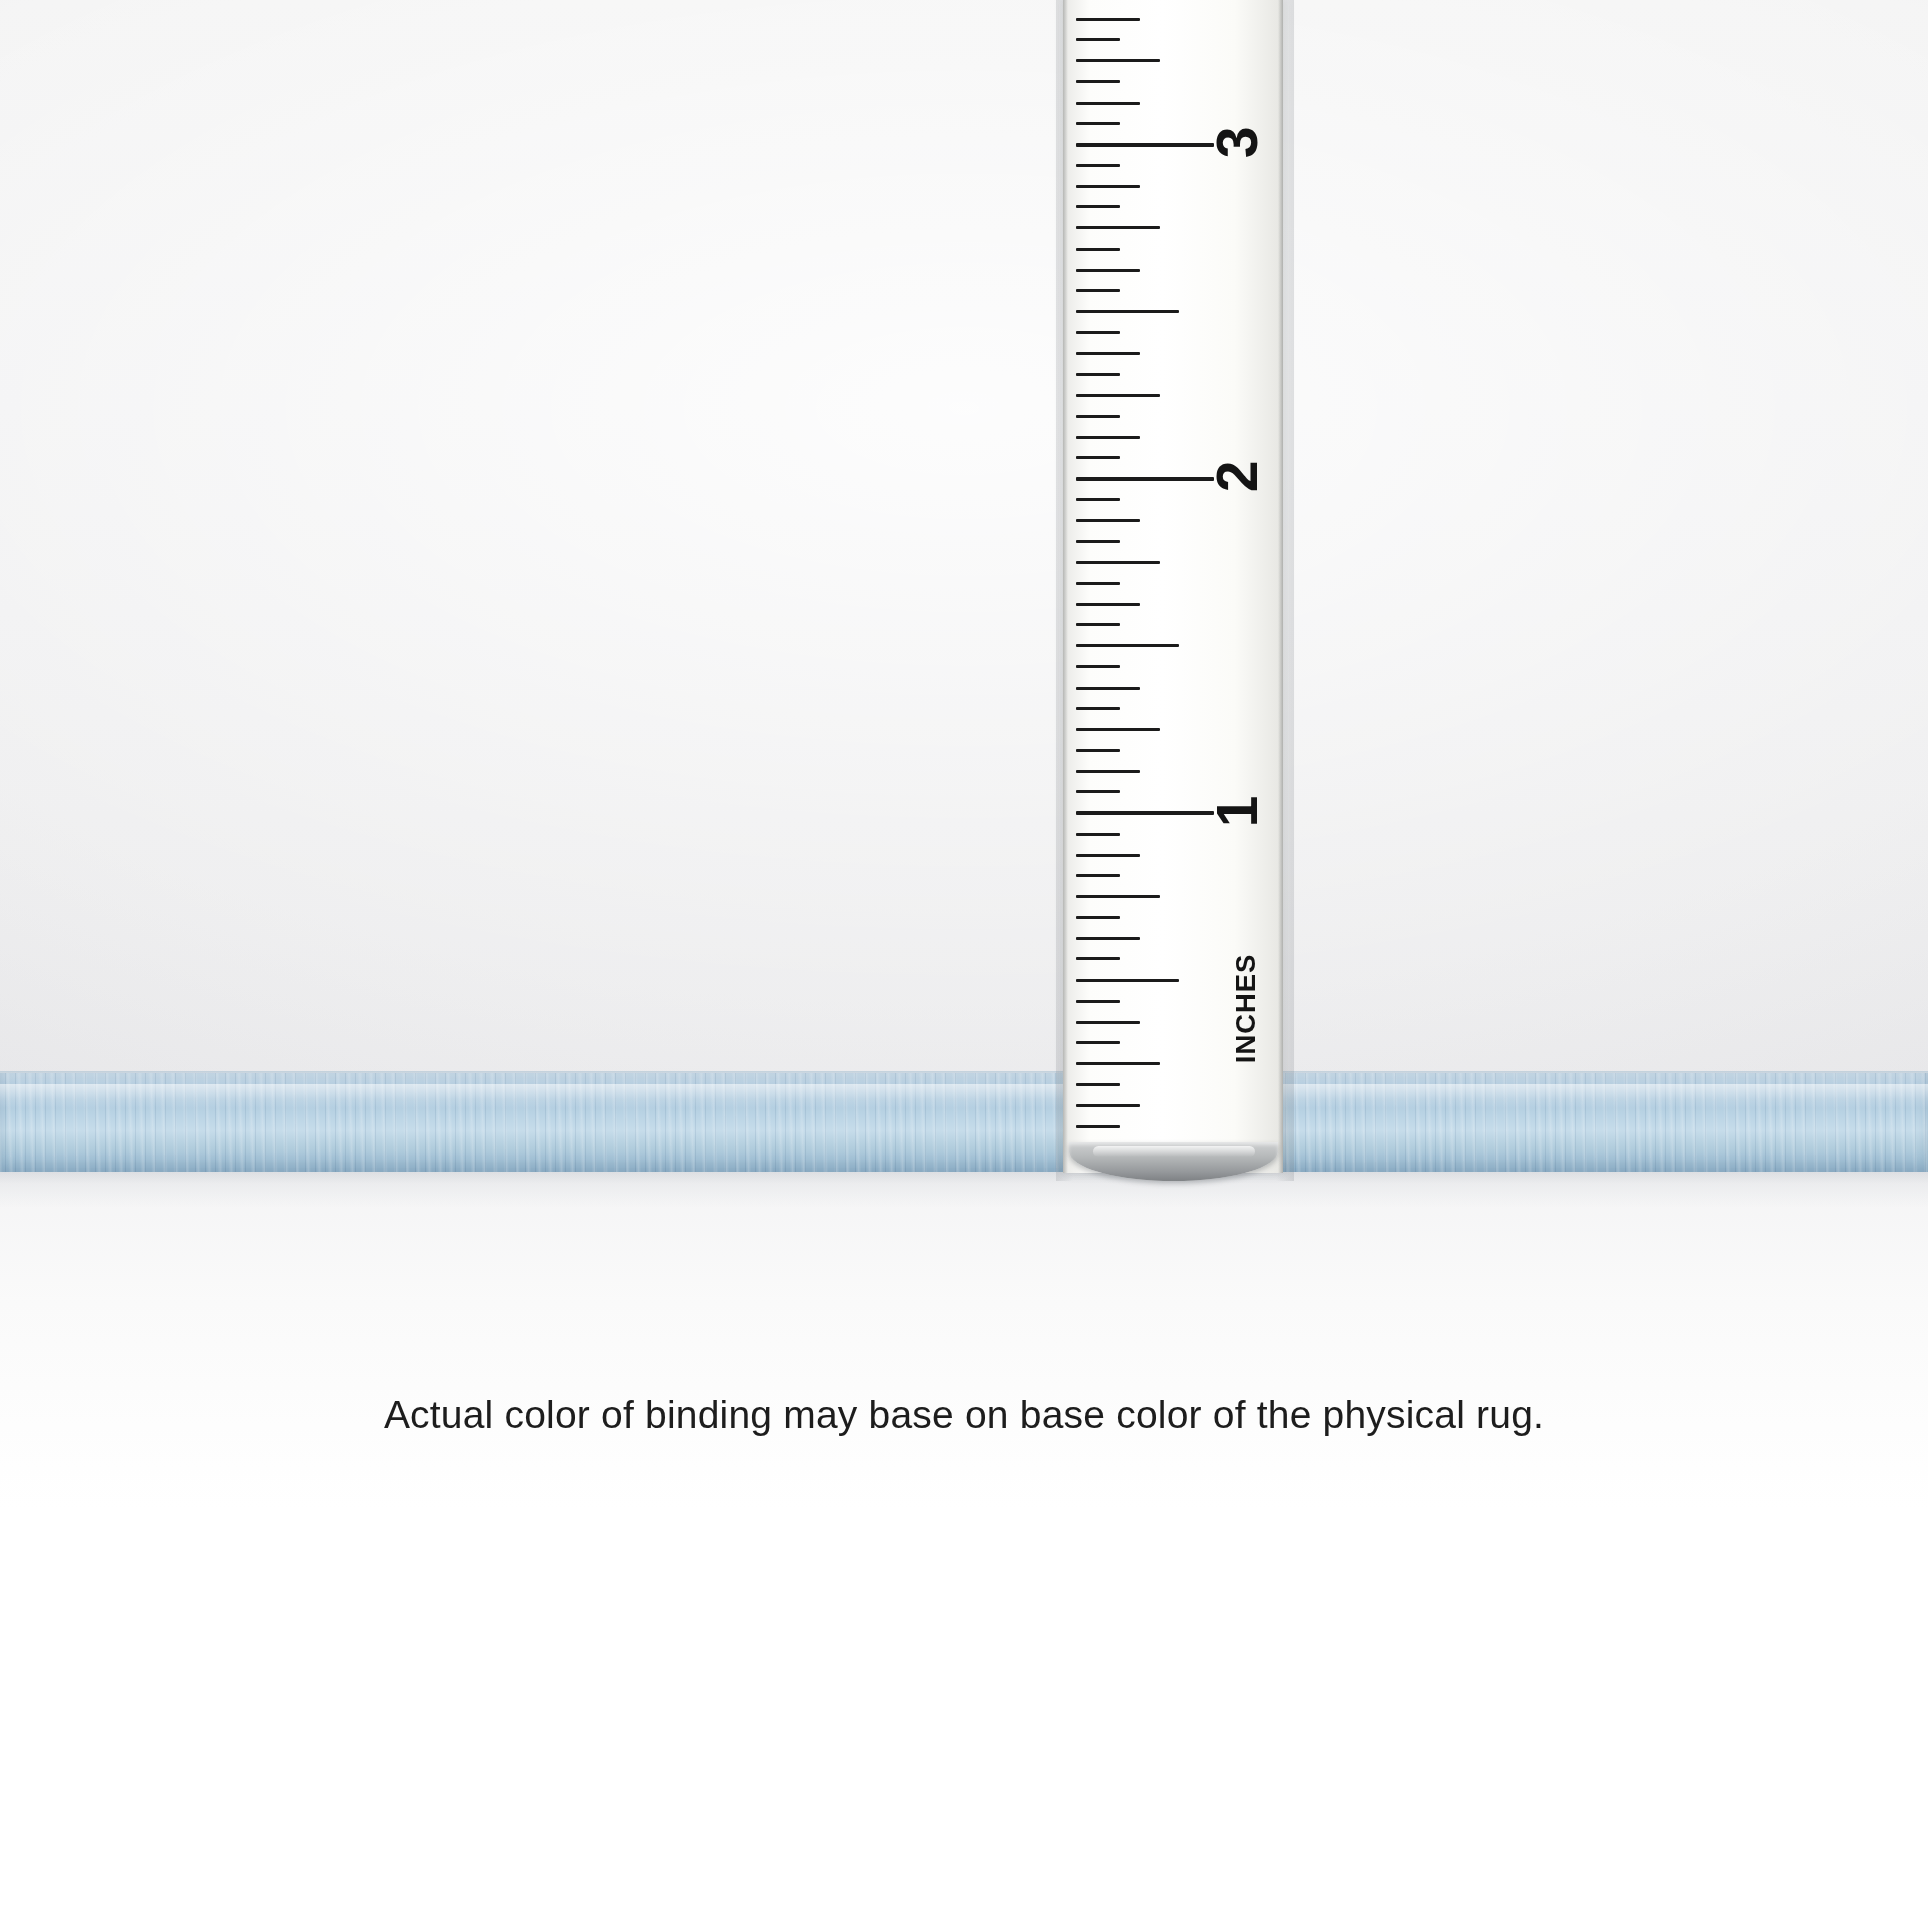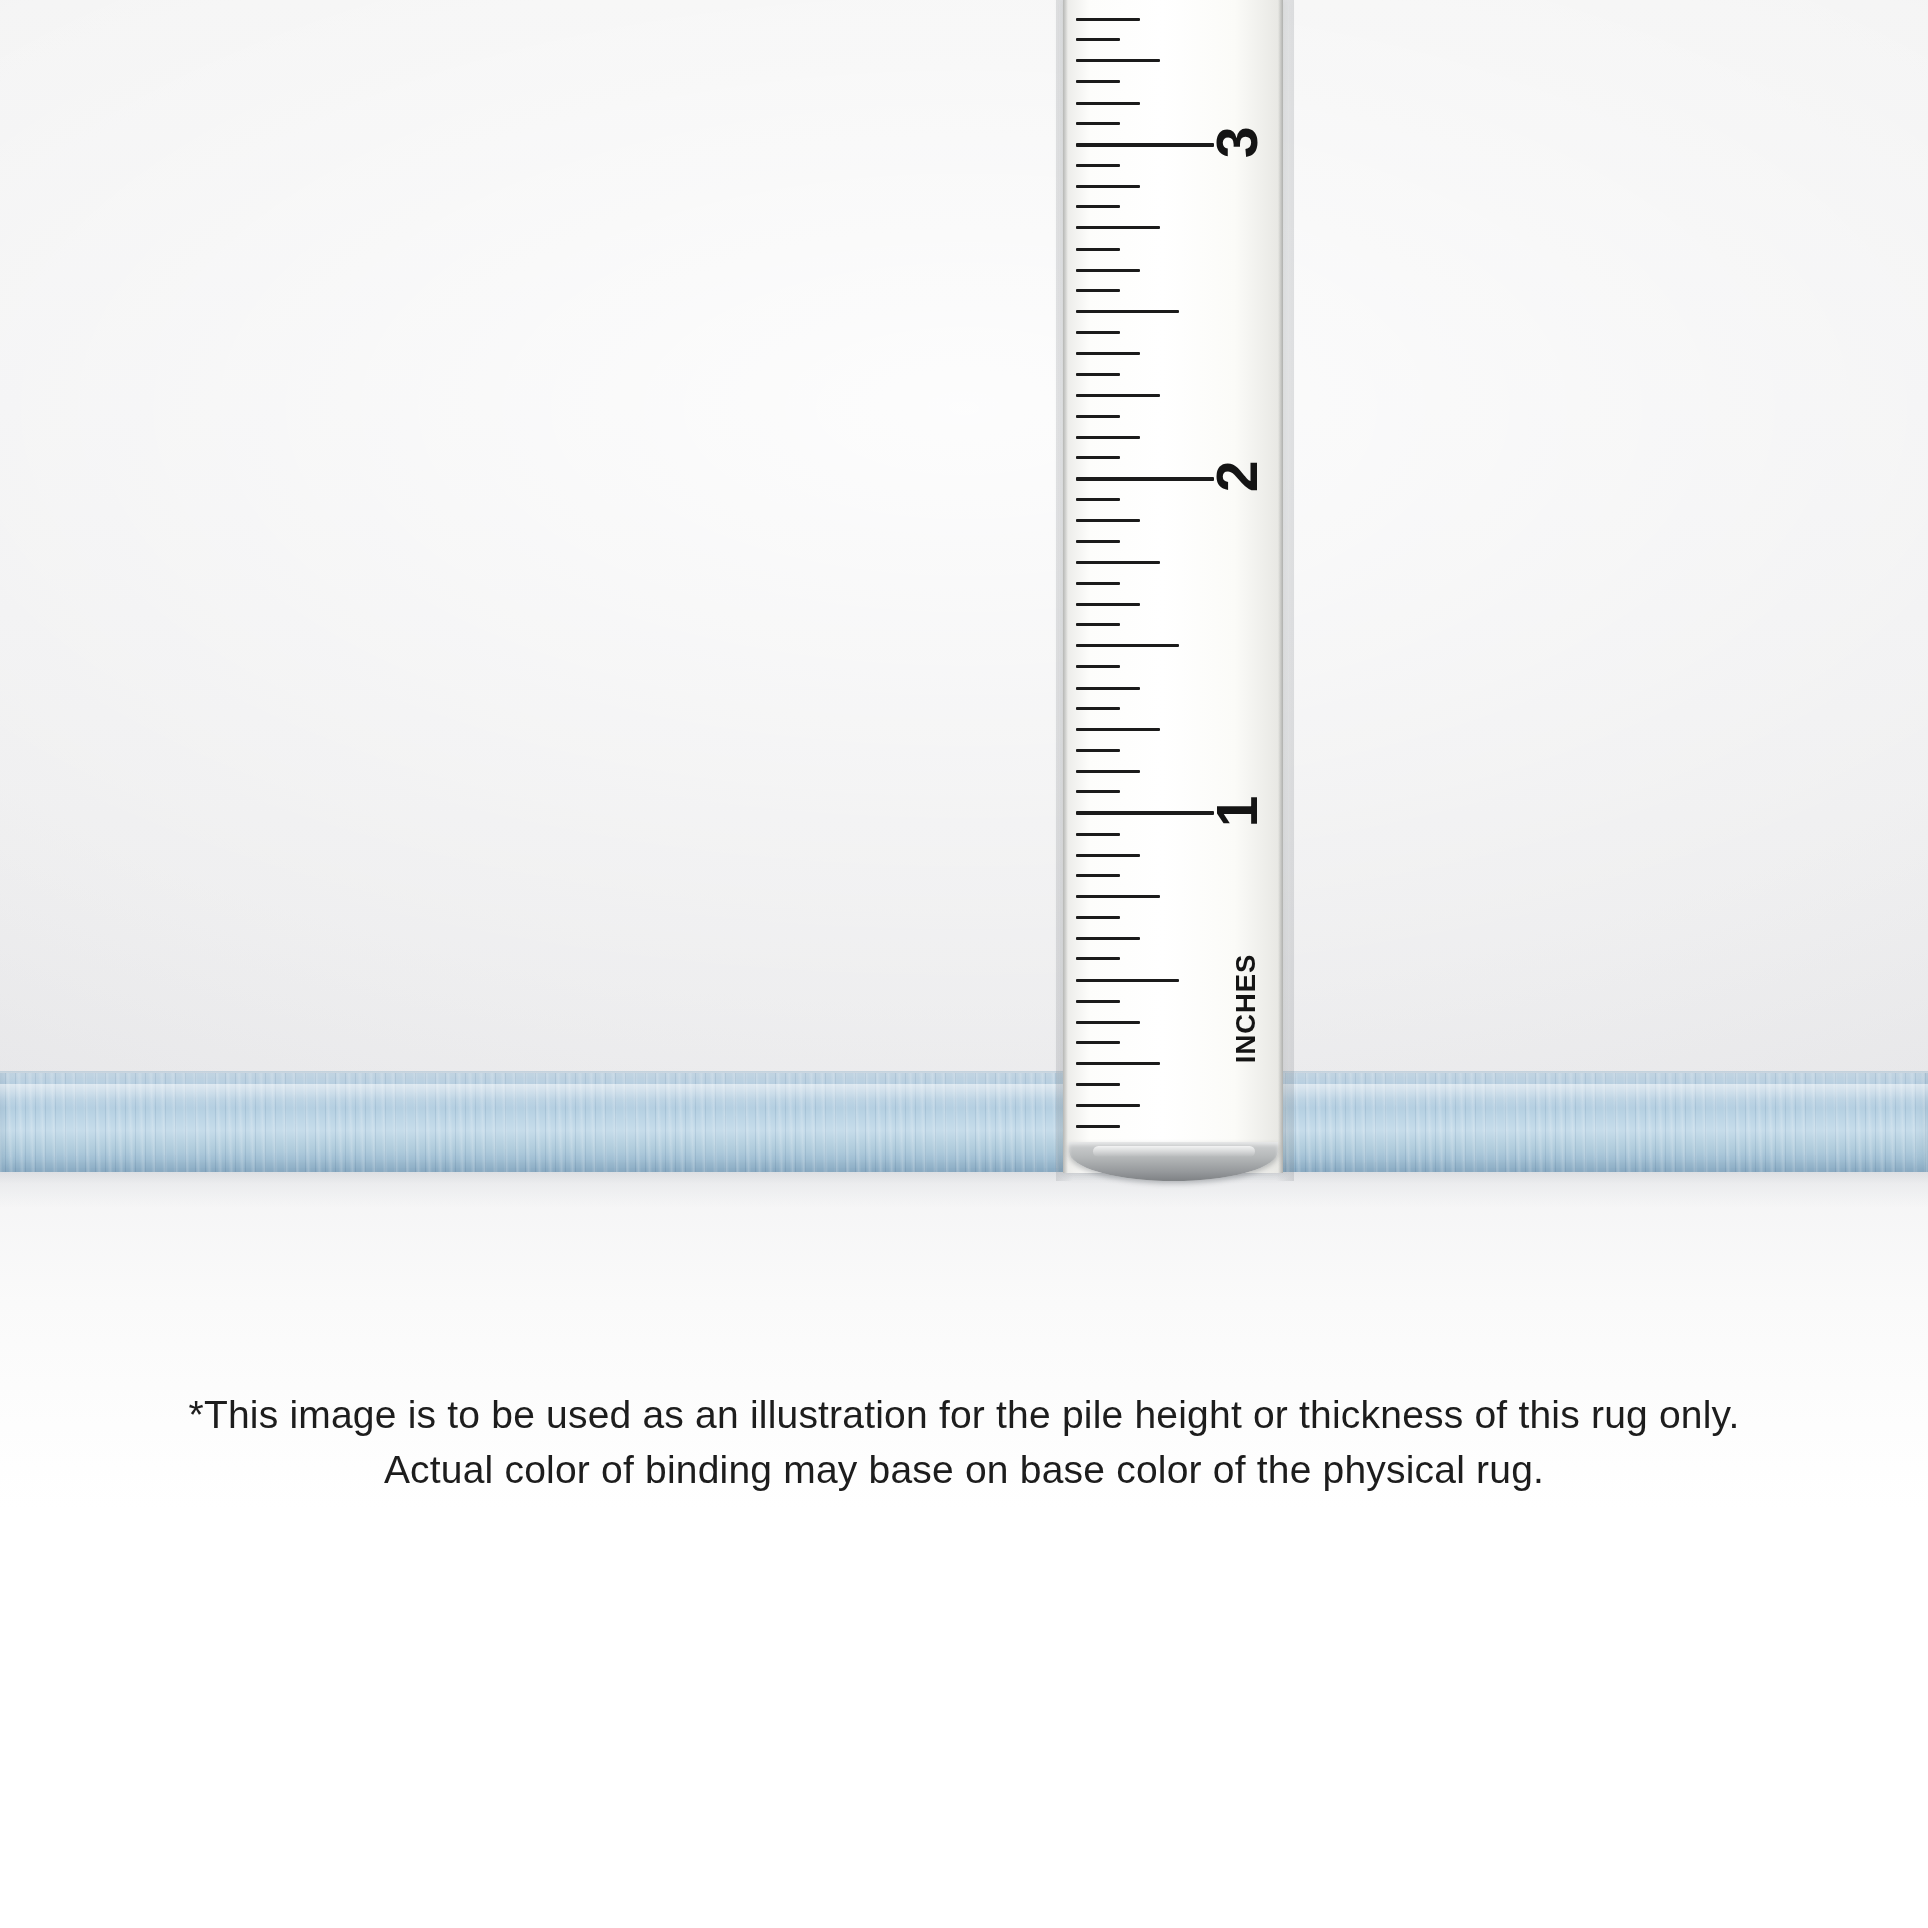--- a/index.html
+++ b/index.html
@@ -303,18 +303,17 @@
       <div class="num inch" style="left: 138px; top: 779px; width: 73px; height: 73px; display: flex; align-items: center; justify-content: center;">1</div>
       <div class="num inch" style="left: 138px; top: 444px; width: 73px; height: 73px; display: flex; align-items: center; justify-content: center;">2</div>
       <div class="num inch" style="left: 138px; top: 110px; width: 73px; height: 73px; display: flex; align-items: center; justify-content: center;">3</div>
       <div class="num unit" style="left: 118px; top: 994px; width: 129px; height: 37px; display: flex; align-items: center; justify-content: center;">INCHES</div>
     </div>
 
   <div class="ruler-tip"></div>
   <div class="ruler-tip-shine"></div>
 
   <div class="caption">
-    <span class="caption-line">*This image is to be used as an illustration for the pile height or thickness of this rug only.</span>
     <span class="caption-line">Actual color of binding may base on base color of the physical rug.</span>
   </div>
 
 </div>
 
 
 </body></html>

